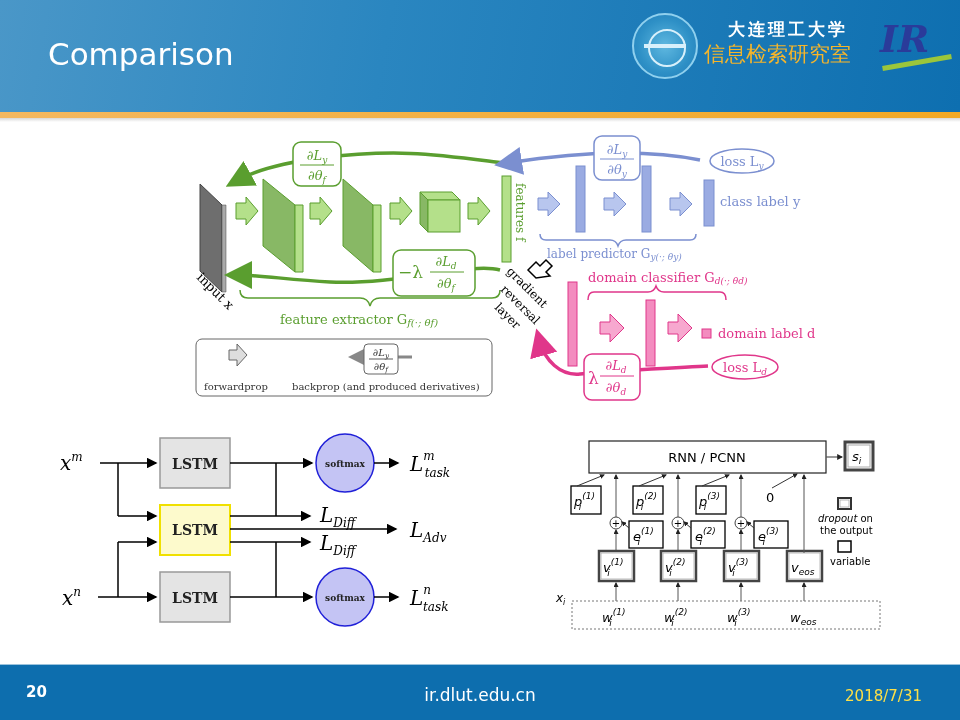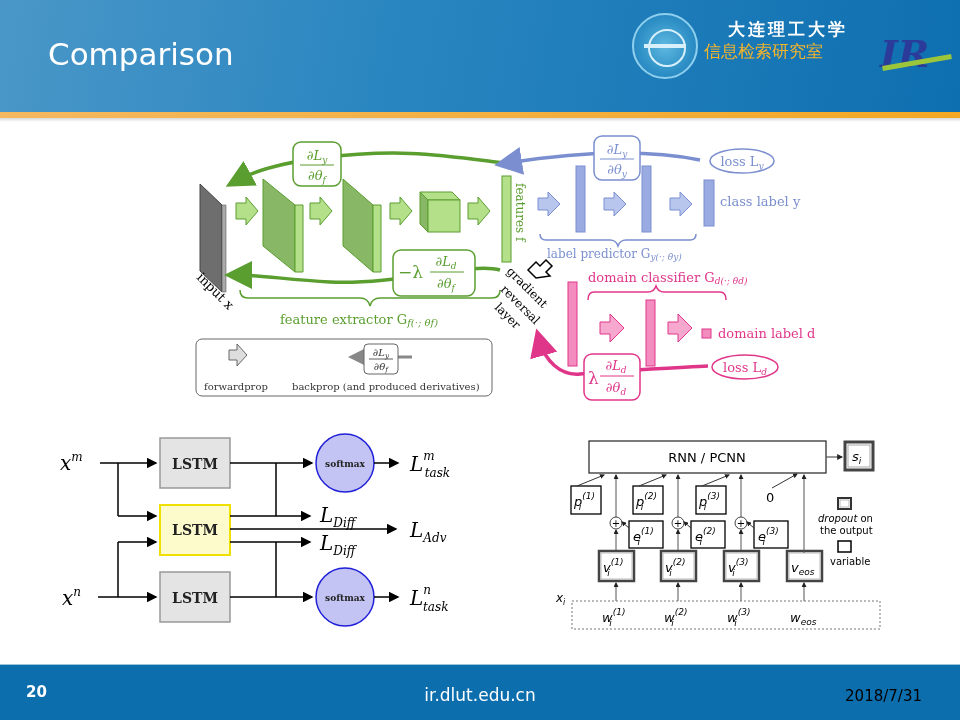--- a/index.html
+++ b/index.html
@@ -6,28 +6,28 @@
   body{width:960px;height:720px;position:relative;overflow:hidden;background:#fff;font-family:"DejaVu Sans",sans-serif;}
   .header{position:absolute;left:0;top:0;width:960px;height:112px;background:linear-gradient(100deg,#4a97c8 0%,#2a86c0 40%,#0e6fb0 100%);}
   .title{position:absolute;left:48px;top:36px;font-size:31px;color:#fff;font-family:"DejaVu Sans",sans-serif;}
   .orange-bar{position:absolute;left:0;top:112px;width:960px;height:6px;background:linear-gradient(90deg,#f4b860,#f2a824);}
   .shadow-bar{position:absolute;left:0;top:118px;width:960px;height:4px;background:linear-gradient(#d8d8d8,#fff);}
   .logo-wrap{position:absolute;left:630px;top:8px;width:330px;height:100px;}
   .seal{position:absolute;left:2px;top:5px;width:62px;height:62px;border-radius:50%;background:radial-gradient(circle,#5fb8e0 0%,#2e90c6 60%,#1f7ab8 100%);border:2px solid #8fd0ee;}
   .seal-inner{position:absolute;left:14px;top:14px;width:34px;height:34px;border-radius:50%;border:2px solid #d8f0fb;}
   .seal-bar{position:absolute;left:10px;top:29px;width:42px;height:4px;background:#d8f0fb;}
   .uni-name{position:absolute;left:98px;top:10px;font-size:17px;color:#fff;font-family:"DejaVu Serif",serif;font-weight:bold;letter-spacing:3px;}
-  .lab-name{position:absolute;left:74px;top:32px;font-size:17px;color:#f5b52a;font-family:"DejaVu Sans",sans-serif;}
-  .ir-logo{position:absolute;left:250px;top:23px;font-size:38px;font-style:italic;font-weight:bold;color:#2a3b9a;font-family:"DejaVu Serif",serif;text-align:center;}
+  .lab-name{position:absolute;left:74px;top:32px;font-size:21px;color:#f5b52a;font-family:"DejaVu Sans",sans-serif;}
+  .ir-logo{position:absolute;left:250px;top:8px;font-size:38px;font-style:italic;font-weight:bold;color:#2a3b9a;font-family:"DejaVu Serif",serif;text-align:center;}
   .ir-stripe{position:absolute;left:252px;top:52px;width:70px;height:5px;background:#9bc63b;transform:rotate(-10deg);}
   .lab-en{position:absolute;left:4px;top:70px;font-size:12px;color:#fff;font-style:italic;font-weight:bold;font-family:"DejaVu Serif",serif;letter-spacing:0.5px;}
   .footer{position:absolute;left:0;top:664px;width:960px;height:56px;background:#0d6eae;border-top:1px solid #9bc3dd;}
   .page-num{position:absolute;left:26px;top:18px;font-size:15px;font-weight:bold;color:#fff;text-align:center;}
   .site{position:absolute;left:0;width:960px;top:20px;text-align:center;font-size:17px;color:#fff;}
-  .date{position:absolute;right:38px;top:22px;font-size:15px;color:#000000;}
+  .date{position:absolute;right:38px;top:22px;font-size:15px;color:#fde047;}
   svg text{font-family:"DejaVu Serif",serif;}
   .sans{font-family:"DejaVu Sans",sans-serif !important;}
 </style>
 </head>
 <body>
 
 <div class="header">
   <div class="title">Comparison</div>
   <div class="logo-wrap">
     <div class="seal">

